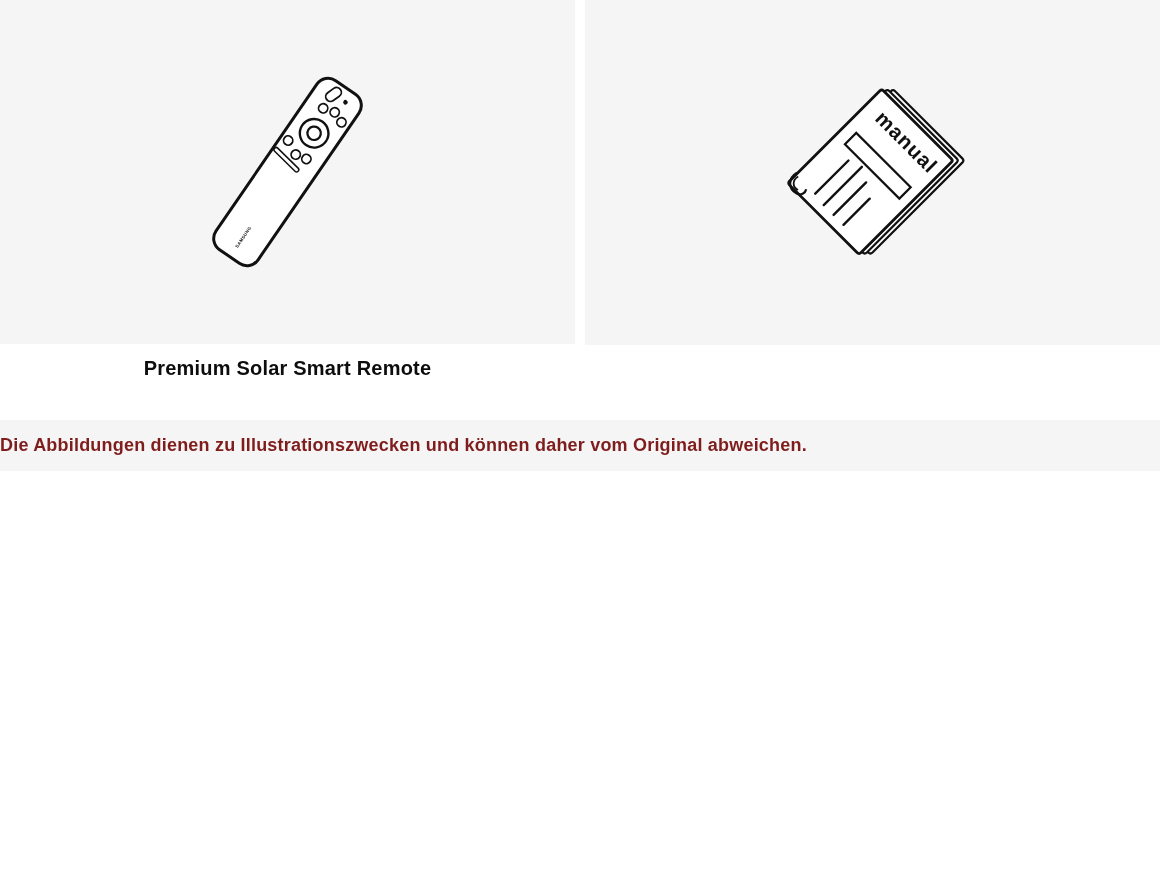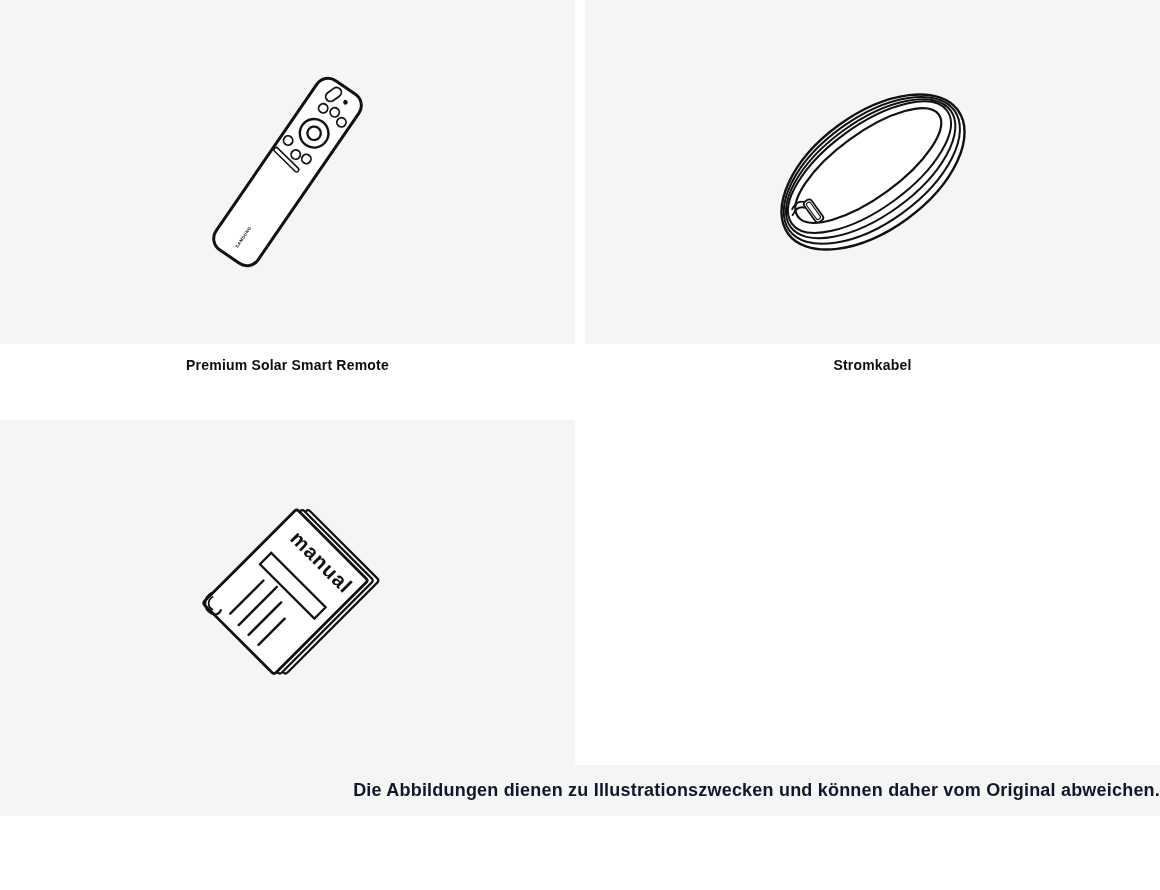--- a/index.html
+++ b/index.html
@@ -18,38 +18,38 @@
     background:#f5f5f5;
     position:relative;
   }
   .art-row1{height:344px;}
   .art-row2{height:345px;}
   .art svg{display:block;}
   figcaption{
     box-sizing:border-box;
     text-align:center;
     padding-top:13px;
-    font-size:14px;
+    font-size:20px;
     font-weight:700;
     letter-spacing:.2px;
     color:#0d0d0d;
   }
   .cap-row1{height:76px;}
   .cap-row2{height:74px;}
   .empty-cell{background:#ffffff;}
   .footer{
     height:51px;
     background:#f5f5f5;
     display:flex;
     align-items:center;
-    justify-content:flex-end;
+    justify-content:flex-start;
     font-size:18px;
     font-weight:700;
     letter-spacing:.2px;
-    color:#0f172a;
+    color:#7f1d1d;
   }
   text{font-family:"Liberation Sans","DejaVu Sans",sans-serif;}
 </style>
 </head>
 <body>
 
 <div class="grid">
 
   <figure>
     <div class="art art-row1">
@@ -75,43 +75,20 @@
 
           <rect x="2.6" y="92.3" width="33" height="4.4" rx="2.2" transform="rotate(10 19.1 94.5)" stroke-width="1.5"></rect>
 
           <text transform="translate(29 195) rotate(-90)" font-size="4.4" font-weight="bold" letter-spacing="0.35" fill="#111111" stroke="none">SAMSUNG</text>
         </g>
       </svg>
     </div>
     <figcaption class="cap-row1">Premium Solar Smart Remote</figcaption>
   </figure>
 
-  <figure>
-    <div class="art art-row1">
-      <svg width="575" height="344" viewBox="0 0 575 344">
-        <g transform="translate(288,172) rotate(-36)" stroke="#111111" fill="none">
-
-          <ellipse cx="0" cy="0" rx="105" ry="58" fill="#ffffff" stroke-width="2.4"></ellipse>
-          <ellipse cx="0" cy="-2" rx="102" ry="52.5" stroke-width="2"></ellipse>
-          <ellipse cx="0" cy="-4" rx="99" ry="47" stroke-width="2"></ellipse>
-          <ellipse cx="0" cy="-6" rx="96" ry="41.5" stroke-width="2"></ellipse>
-
-          <ellipse cx="0" cy="-8" rx="87" ry="32" fill="#ffffff" stroke-width="2.2"></ellipse>
-
-          <g transform="translate(-71,-3)">
-            <path d="M -17,-14 Q -7,-20 -1,-12" stroke-width="1.8"></path>
-            <path d="M -20,-9 Q -10,-15 -5,-8" stroke-width="1.8"></path>
-            <rect x="-4.5" y="-13" width="9" height="25" rx="3.2" fill="#ffffff" stroke-width="1.8"></rect>
-            <rect x="-2.3" y="-10.6" width="4.6" height="20" rx="2" stroke-width="1.1"></rect>
-          </g>
-        </g>
-      </svg>
-    </div>
-    <figcaption class="cap-row1">Stromkabel</figcaption>
-  </figure>
 
   <figure>
     <div class="art art-row2">
       <svg width="575" height="345" viewBox="0 0 575 345">
         <g transform="translate(287.5,172.5) rotate(-45) translate(-67.5,-52.5)" fill="none" stroke="#111111">
 
           <rect x="8" y="8" width="133" height="101" rx="3" fill="#ffffff" stroke-width="2.2"></rect>
           <rect x="4" y="4" width="133" height="101" rx="3" fill="#ffffff" stroke-width="2.2"></rect>
 
           <rect x="0" y="0" width="133" height="101" rx="2.5" fill="#ffffff" stroke-width="2.8"></rect>

